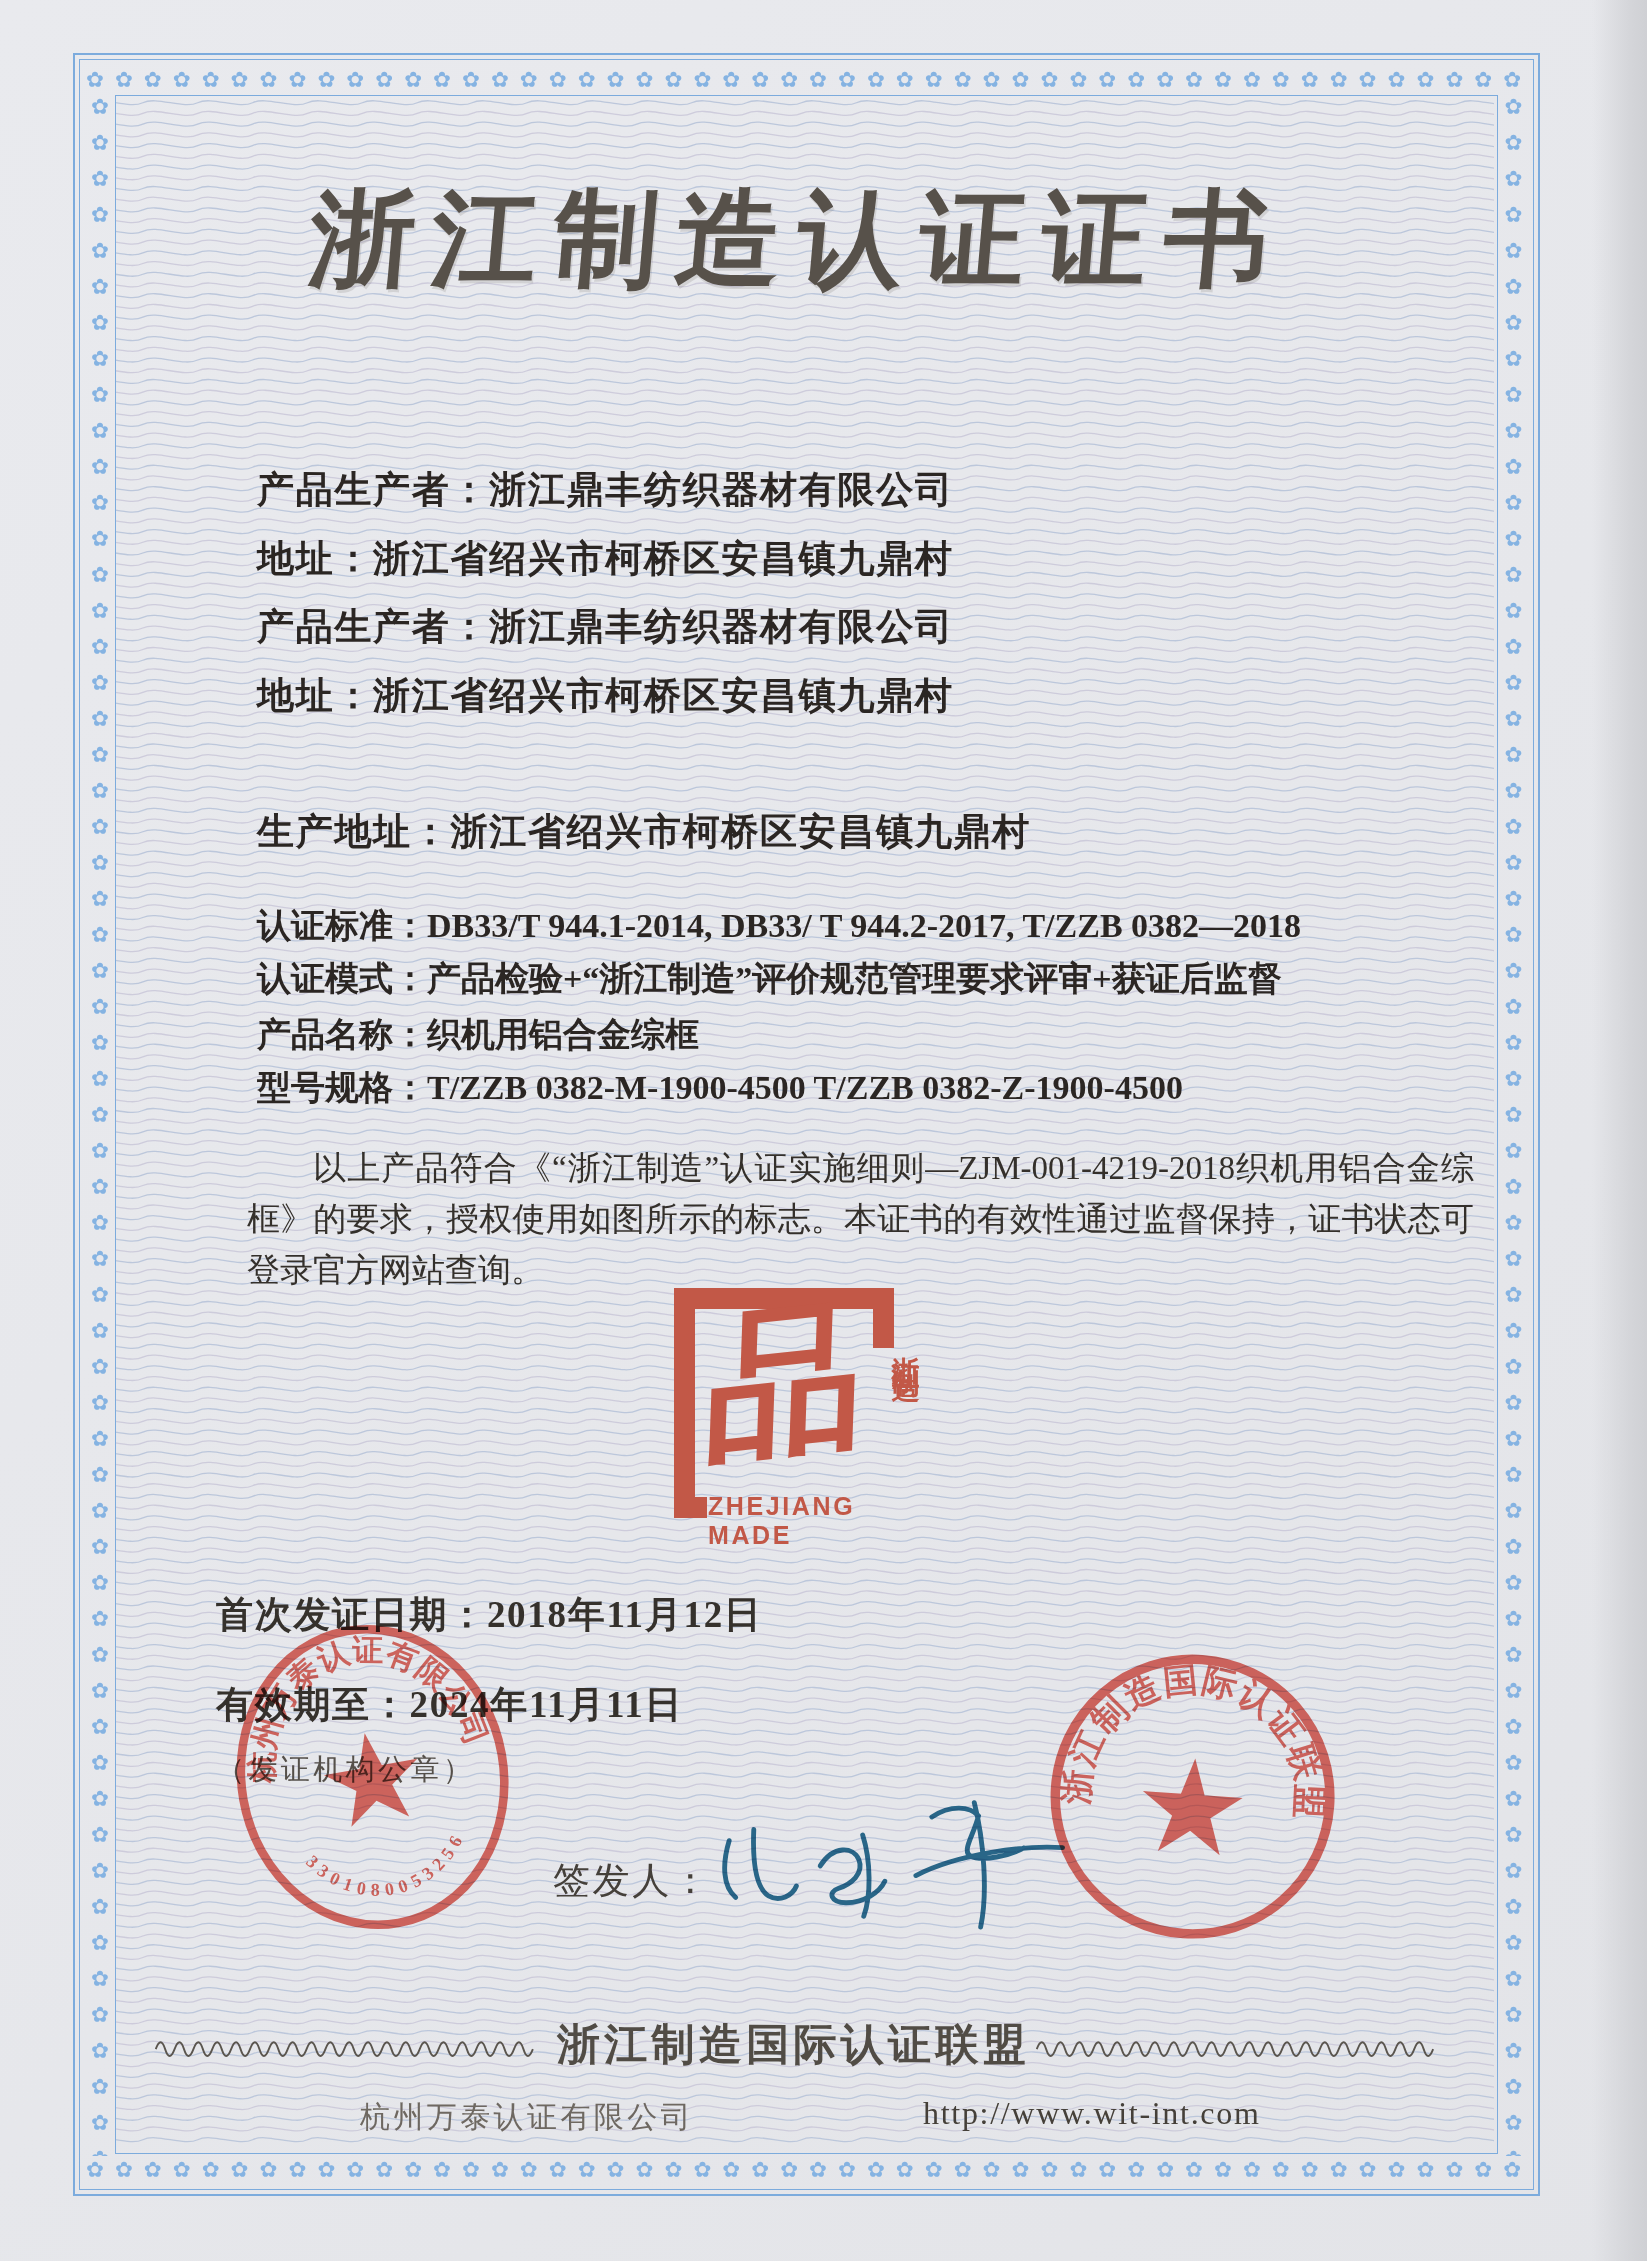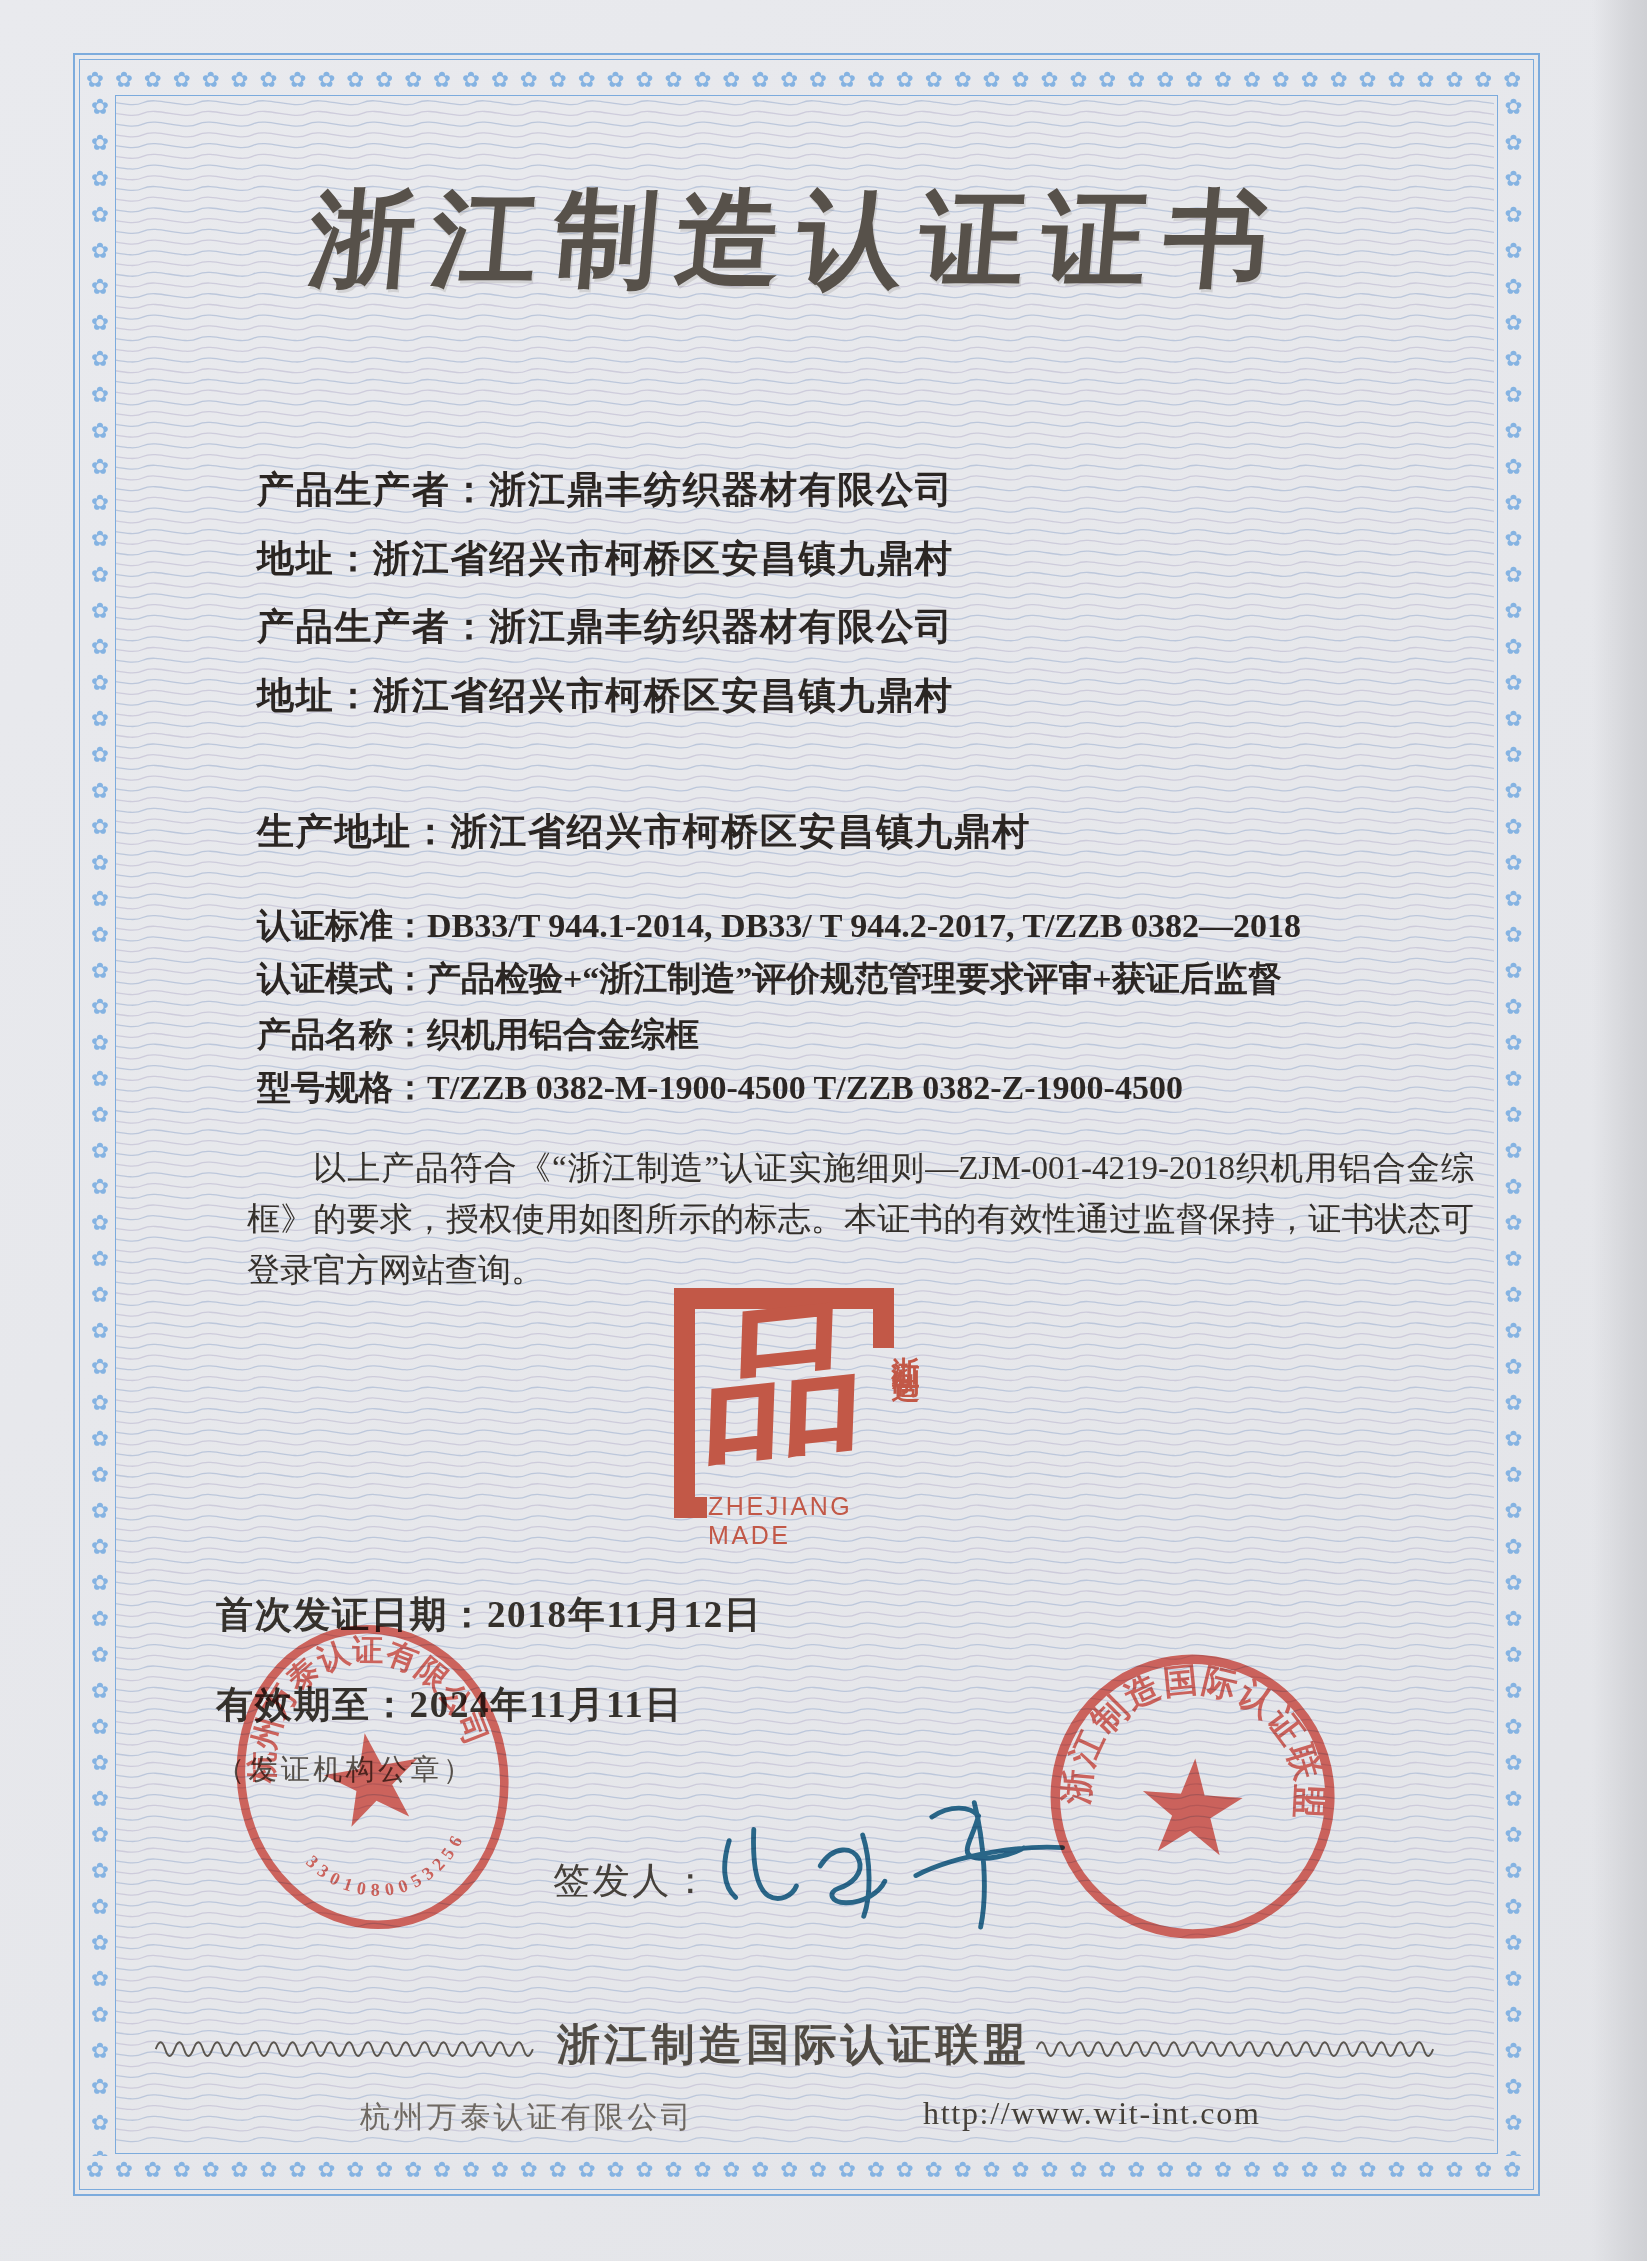--- a/index.html
+++ b/index.html
@@ -51,21 +51,21 @@
   .logo{left:674px; top:1288px; width:250px; height:230px; color:#c25847;}
   .logo .bar{position:absolute; background:#c25847;}
   .logo .bar-top{left:0; top:0; width:220px; height:20.6px;}
   .logo .bar-left{left:0; top:0; width:20.6px; height:230px;}
   .logo .bar-right{left:199px; top:0; width:20.6px; height:60px;}
   .logo .bar-stub{left:0; top:209px; width:33px; height:20.6px;}
   .logo .mark{position:absolute; left:19px; top:6.9px; width:184px; text-align:center;
     font-size:159px; font-weight:700; transform:rotate(-6deg) skewX(-8deg); line-height:1.1;}
   .logo .side{position:absolute; right:0; top:46px; writing-mode:vertical-rl;
     font-size:28px; font-weight:700; letter-spacing:6px;}
-  .logo .cap{position:absolute; left:34px; top:204px; font-size:25px; font-weight:400;
+  .logo .cap{position:absolute; left:34px; top:204px; font-size:25px; font-weight:700;
     letter-spacing:2.6px; font-family:"Liberation Sans","DejaVu Sans",sans-serif;}
   
   .stamp{mix-blend-mode:multiply; opacity:.85; z-index:4;}
   .stamp text, .stamp textPath{fill:#dd5348; font-weight:700;}
   .sig{z-index:4; mix-blend-mode:multiply;}
   .sig path{fill:none; stroke:#2d7194; stroke-width:6.5; stroke-linecap:round;}
   .flourish path{fill:none; stroke:#5a554e; stroke-width:2.2;}
 </style>
 </head>
 <body>

